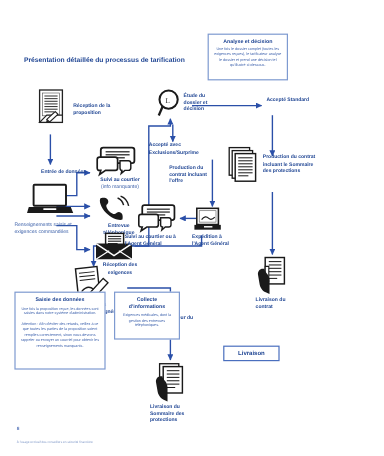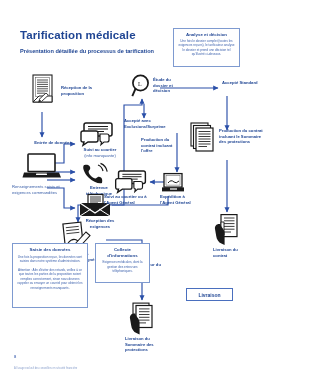--- a/index.html
+++ b/index.html
@@ -76,21 +76,20 @@
       <path d="M168,182 L150,182"></path>
 
       <path d="M168,196 L168,205 L78,205 L78,222"></path>
 
       <path d="M106,240 L142,240 L142,260"></path>
 
       <path d="M142,280 L142,300"></path>
     </g>
   </svg>
 
-  <div class="abs title" style="left:20px;top:29px;">Tarification médicale</div>
 
   <div class="abs subtitle" style="left:20px;top:48px;">Présentation détaillée du processus de tarification</div>
 
   <div class="abs box" style="left:173px;top:28px;width:67px;height:39px;padding:2.5px 3px;">
     <div class="box-h">Analyse et décision</div>
     <div class="box-p" style="margin-top:1.5px;">Une fois le dossier complet (toutes les exigences reçues), le tarificateur analyse le dossier et prend une décision tel qu'illustré ci-dessous.</div>
   </div>
 
   <div class="abs" style="left:30px;top:74px;">
     <svg class="ico" width="26" height="32" viewBox="0 0 26 32" style="left:0;top:0;">

